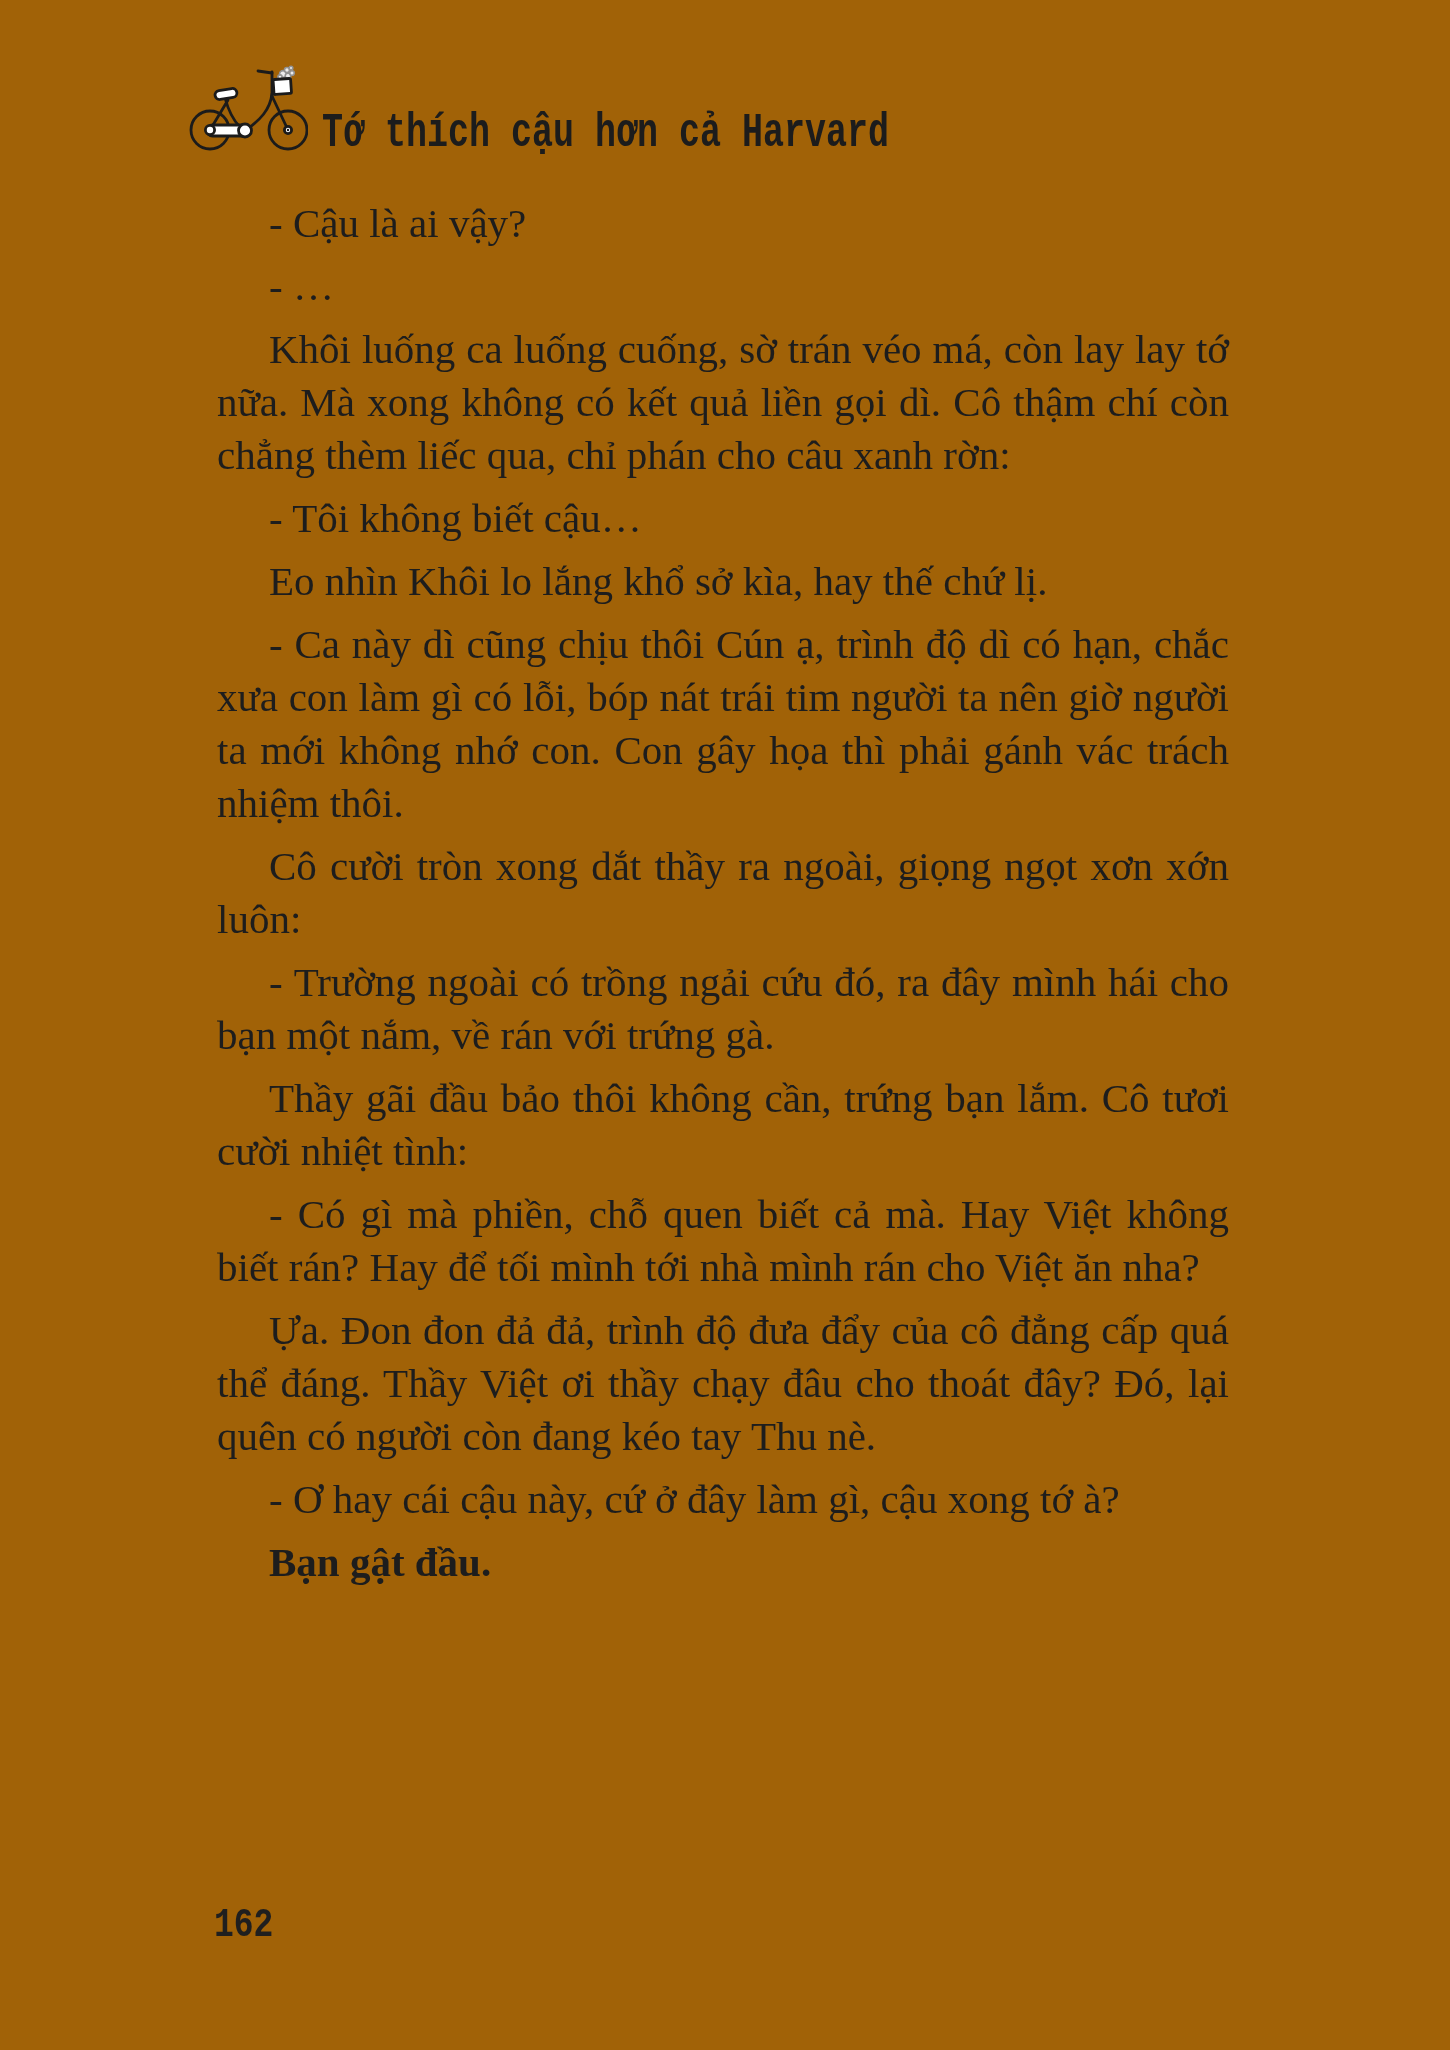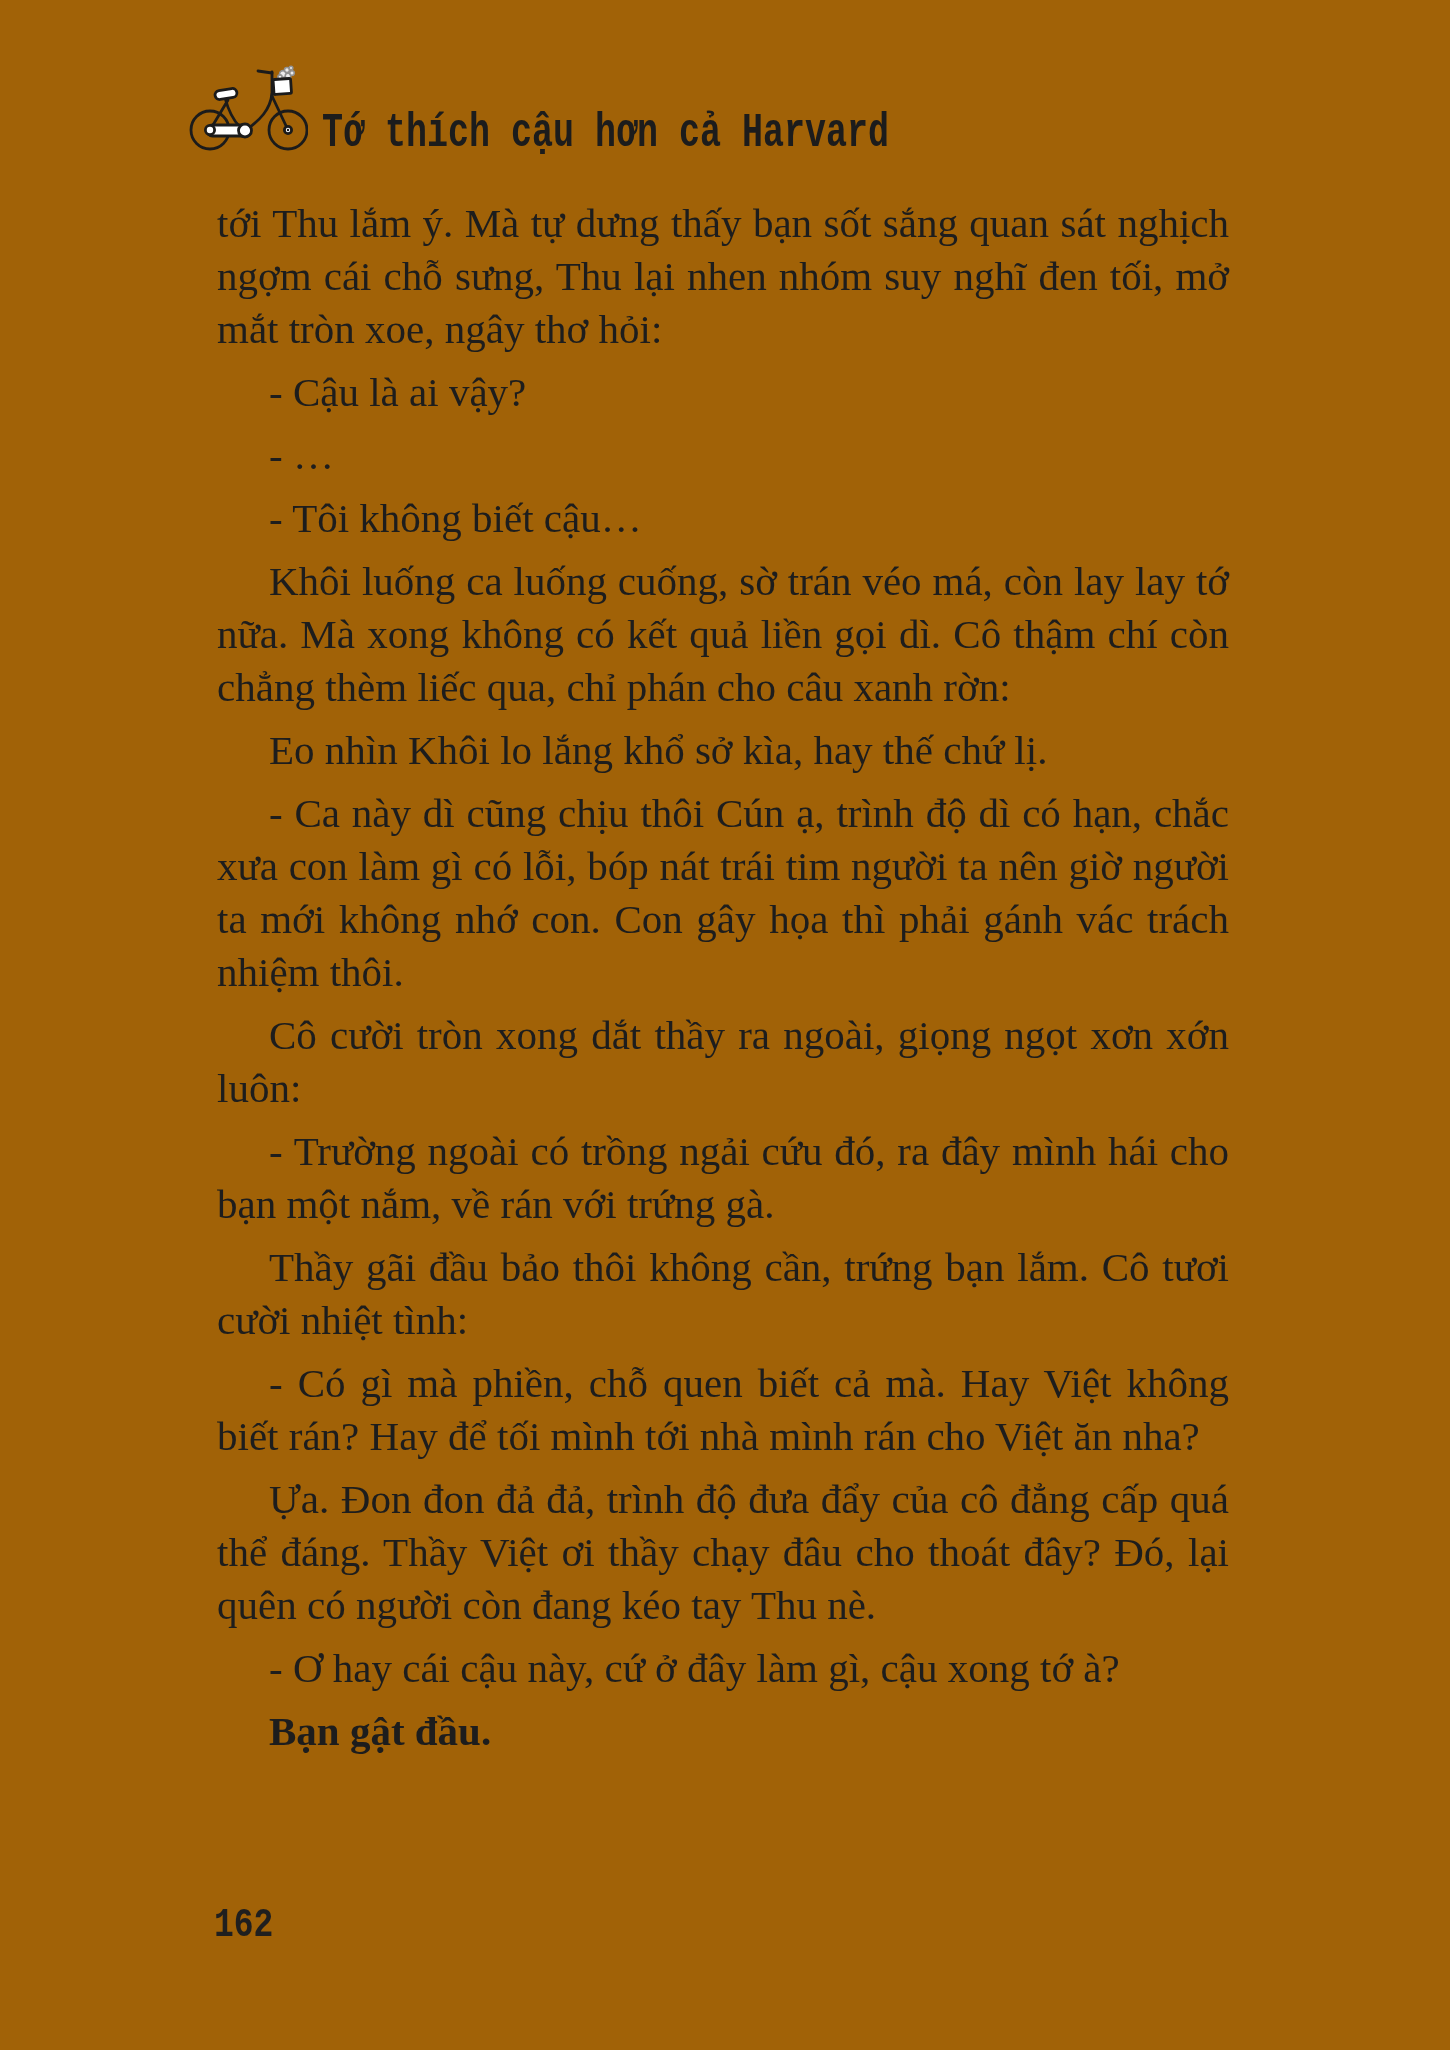--- a/index.html
+++ b/index.html
@@ -105,25 +105,24 @@
     <circle cx="100" cy="84" r="1.2" fill="#1b1b1b" stroke="none"></circle>
 
     <rect x="27" y="43.5" width="22" height="9" rx="4.5" fill="#ffffff" transform="rotate(-9 38 48)"></rect>
 
     <rect x="85.5" y="33" width="17.5" height="15" rx="1.5" fill="#ffffff" transform="rotate(-4 94 40)"></rect>
   </svg>
 
   <div class="book-title">Tớ thích cậu hơn cả Harvard</div>
 
   <div class="body-text">
-    <p>tới Thu lắm ý. Mà tự dưng thấy bạn sốt sắng quan sát nghịch ngợm cái chỗ sưng, Thu lại nhen nhóm suy nghĩ đen tối, mở mắt tròn xoe, ngây thơ hỏi:</p>
     <p class="indent">- Cậu là ai vậy?</p>
     <p class="indent">- …</p>
+    <p class="indent">Khôi luống ca luống cuống, sờ trán véo má, còn lay lay tớ nữa. Mà xong không có kết quả liền gọi dì. Cô thậm chí còn chẳng thèm liếc qua, chỉ phán cho câu xanh rờn:</p>
     <p class="indent">- Tôi không biết cậu…</p>
-    <p class="indent">Khôi luống ca luống cuống, sờ trán véo má, còn lay lay tớ nữa. Mà xong không có kết quả liền gọi dì. Cô thậm chí còn chẳng thèm liếc qua, chỉ phán cho câu xanh rờn:</p>
     <p class="indent">Eo nhìn Khôi lo lắng khổ sở kìa, hay thế chứ lị.</p>
     <p class="indent">- Ca này dì cũng chịu thôi Cún ạ, trình độ dì có hạn, chắc xưa con làm gì có lỗi, bóp nát trái tim người ta nên giờ người ta mới không nhớ con. Con gây họa thì phải gánh vác trách nhiệm thôi.</p>
     <p class="indent">Cô cười tròn xong dắt thầy ra ngoài, giọng ngọt xơn xớn luôn:</p>
     <p class="indent">- Trường ngoài có trồng ngải cứu đó, ra đây mình hái cho bạn một nắm, về rán với trứng gà.</p>
     <p class="indent">Thầy gãi đầu bảo thôi không cần, trứng bạn lắm. Cô tươi cười nhiệt tình:</p>
     <p class="indent">- Có gì mà phiền, chỗ quen biết cả mà. Hay Việt không biết rán? Hay để tối mình tới nhà mình rán cho Việt ăn nha?</p>
     <p class="indent">Ựa. Đon đon đả đả, trình độ đưa đẩy của cô đẳng cấp quá thể đáng. Thầy Việt ơi thầy chạy đâu cho thoát đây? Đó, lại quên có người còn đang kéo tay Thu nè.</p>
     <p class="indent">- Ơ hay cái cậu này, cứ ở đây làm gì, cậu xong tớ à?</p>
     <p class="indent">Bạn gật đầu.</p>
   </div>

